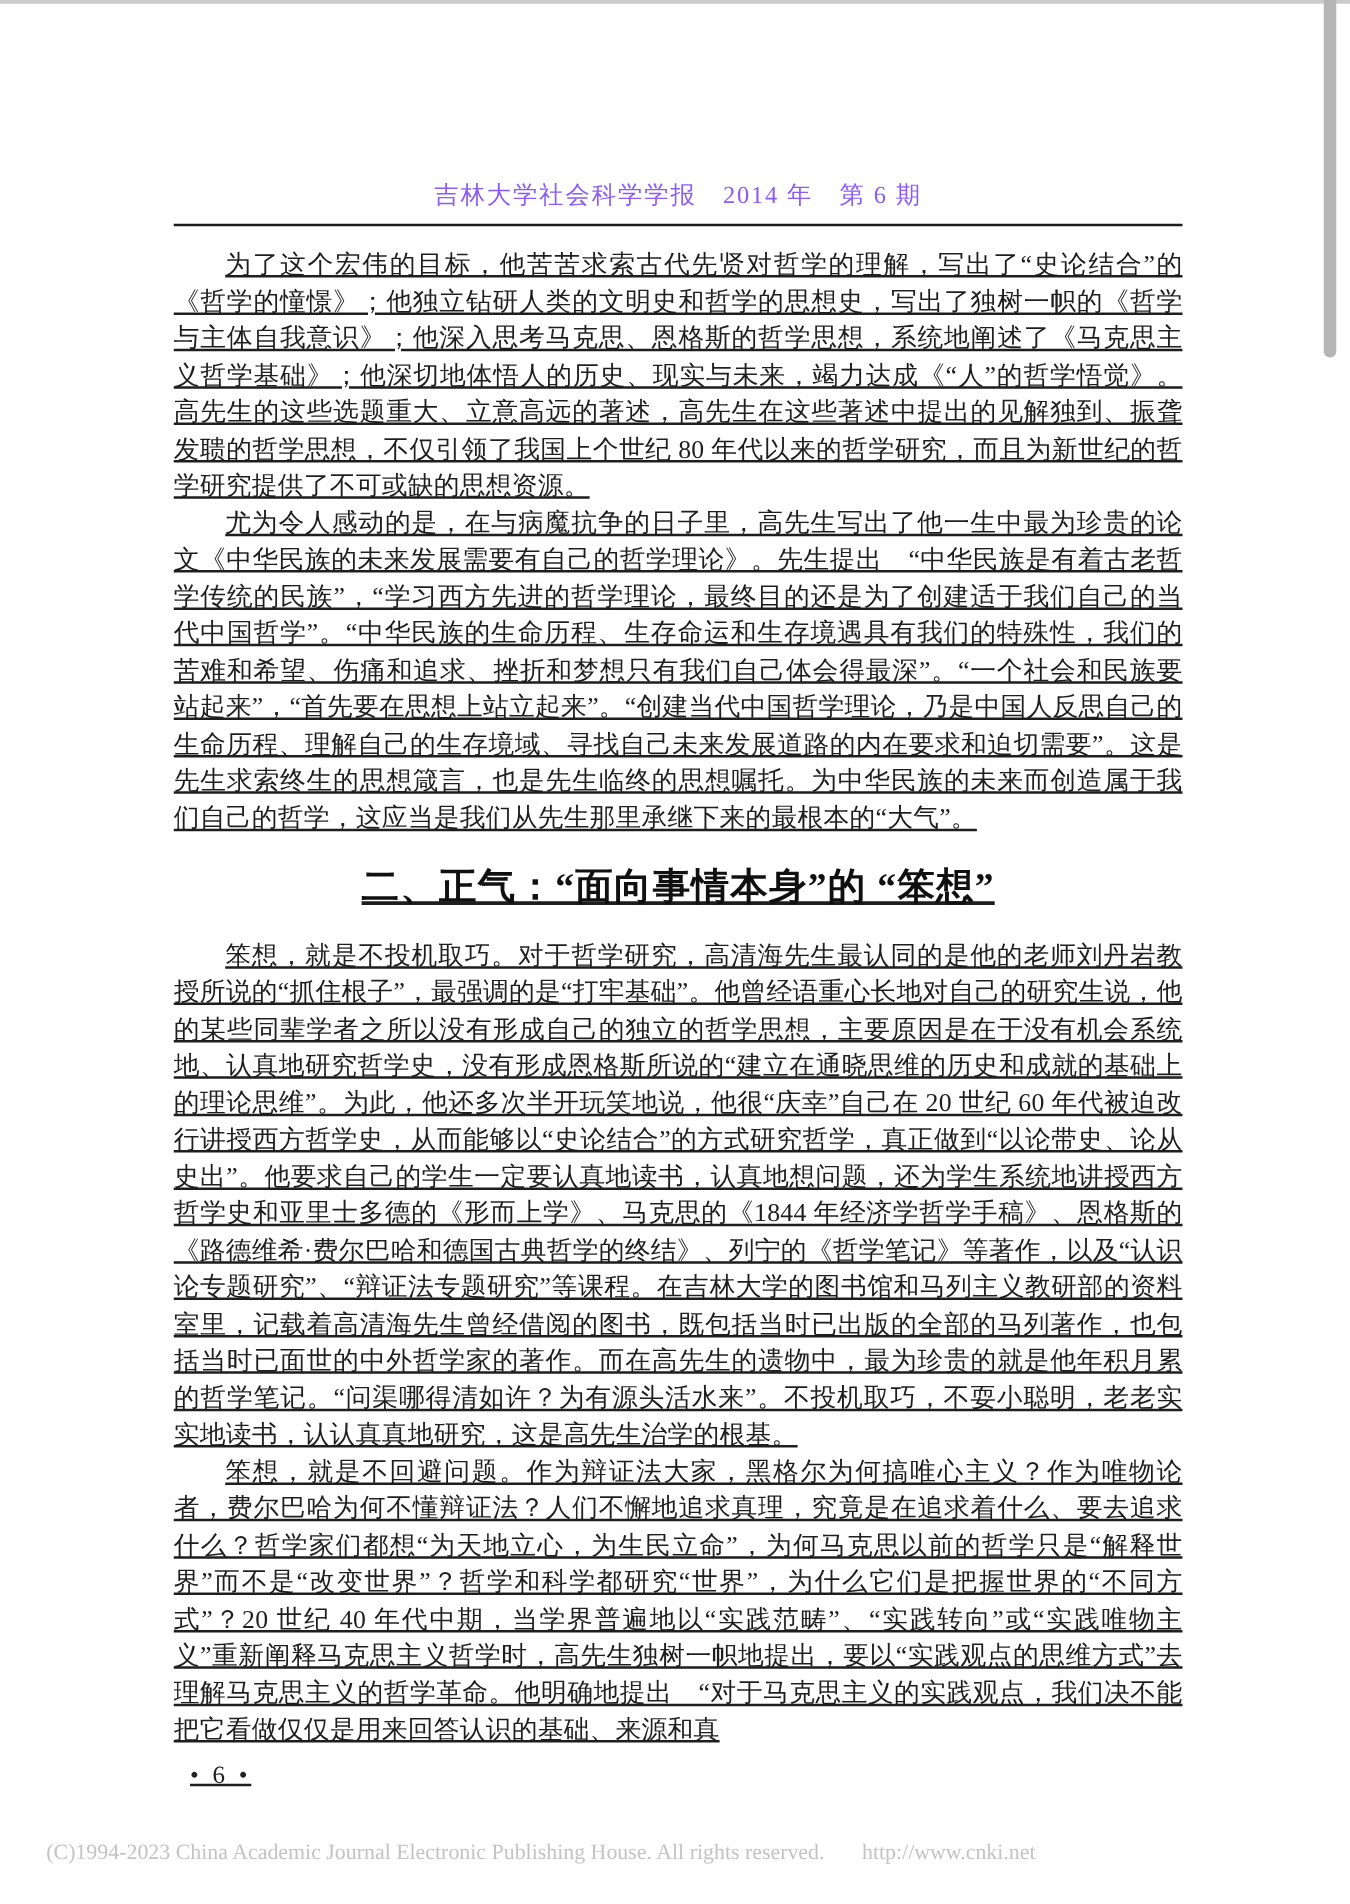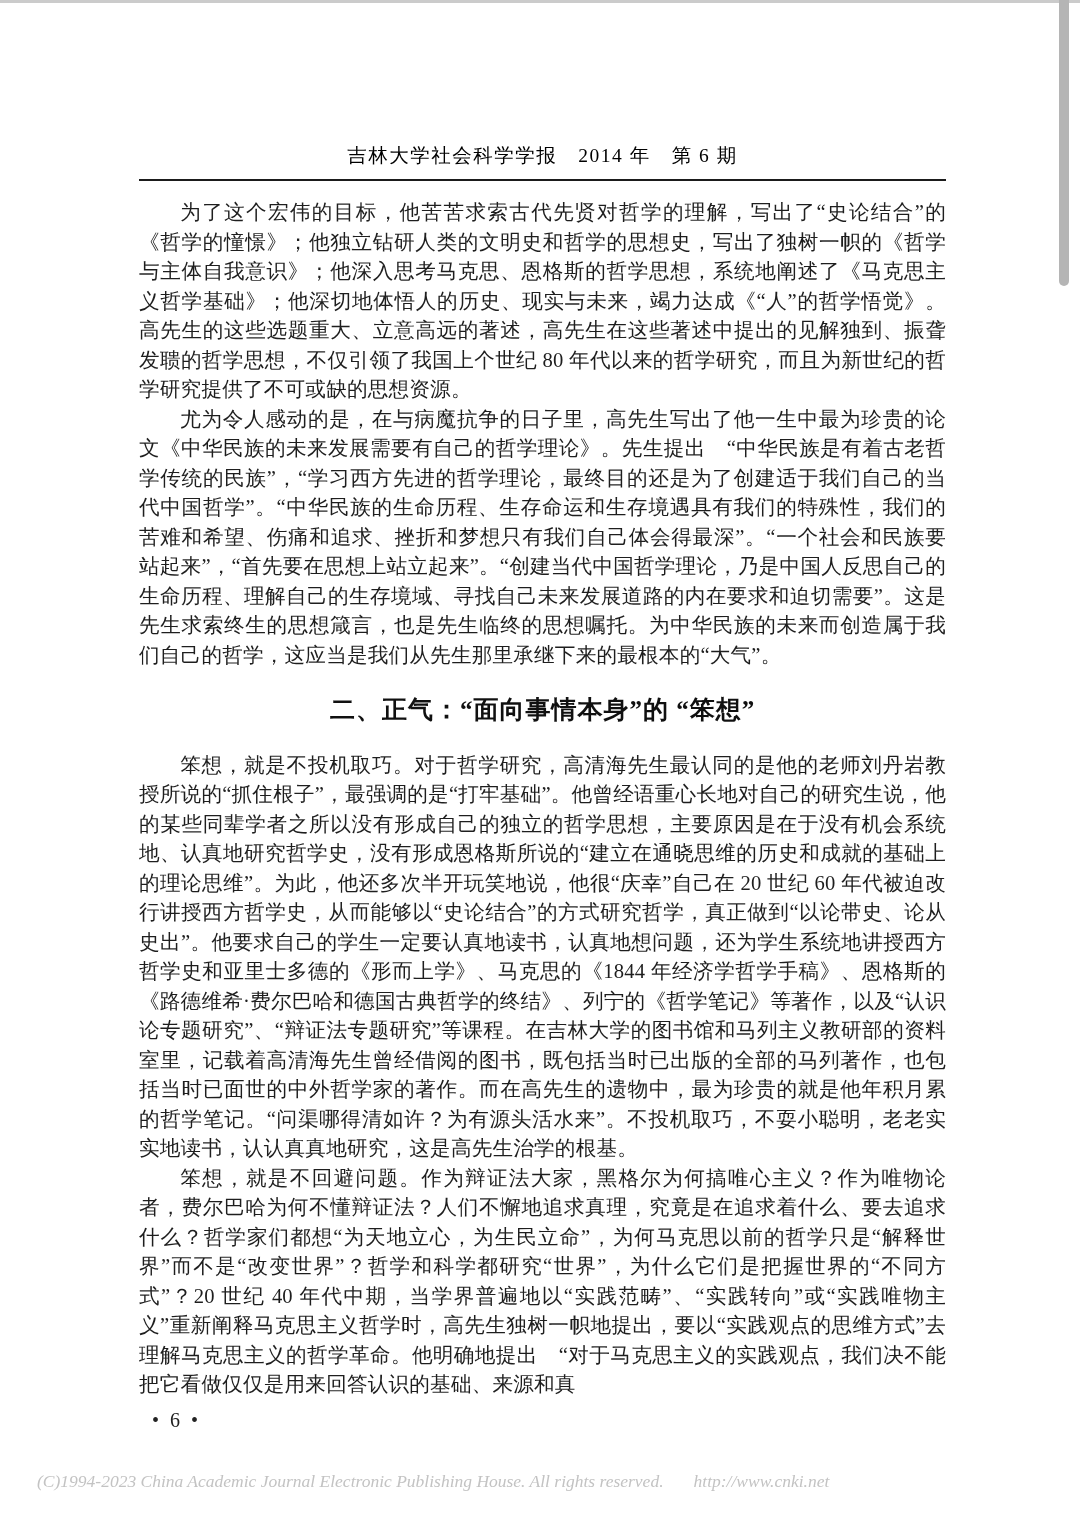--- a/index.html
+++ b/index.html
@@ -33,42 +33,43 @@
     position: absolute;
     left: 139px;
     top: 142px;
     width: 807px;
     color: #1e1e1e;
   }
   .journal-header {
     text-align: center;
     font-size: 19.5px;
     letter-spacing: 1.5px;
-    color: #000000;
+    color: #8b5cf6;
     white-space: pre;
   }
   .header-rule {
     border: none;
     border-top: 2.5px solid #1b1b1b;
     margin: 10px 0 0 0;
   }
   .body-text {
     margin-top: 17px;
     font-size: 20.6px;
     line-height: 29.5px;
     text-align: justify;
     letter-spacing: 0.2px;
+    text-decoration: underline;
   }
   p.para {
     margin: 0;
     text-indent: 2em;
   }
   .section-heading {
     text-align: center;
-    font-size: 25px;
+    font-size: 30px;
     font-weight: bold;
     letter-spacing: 1px;
     color: #101010;
     margin: 25px 0 26px 0;
     text-indent: 0;
   }
   .page-number {
     margin-top: 6px;
     padding-left: 13px;
     font-size: 20px;
@@ -78,21 +79,20 @@
   .footer {
     position: absolute;
     left: 37px;
     top: 1471px;
     width: 1000px;
     font-size: 17.5px;
     color: #c3c3c3;
     display: flex;
     align-items: flex-start;
     white-space: nowrap;
-    font-style: italic;
   }
   .footer .url {
     margin-left: 30px;
   }
 </style>
 </head>
 <body>
 
 <div class="top-strip"></div>
 

